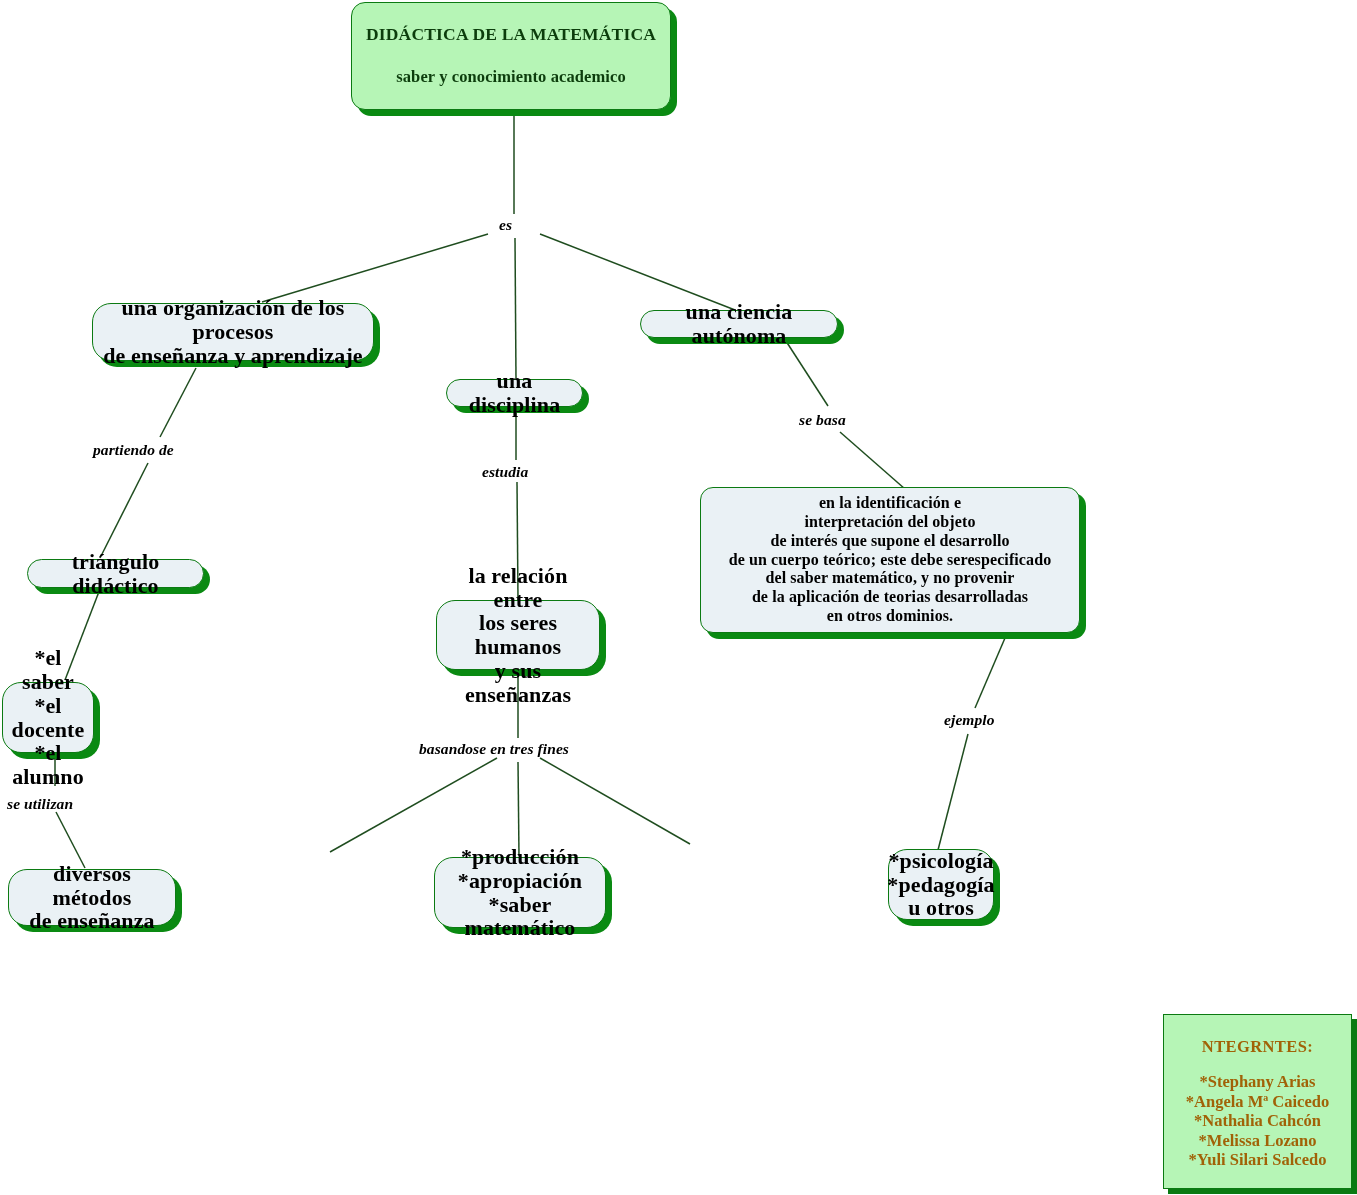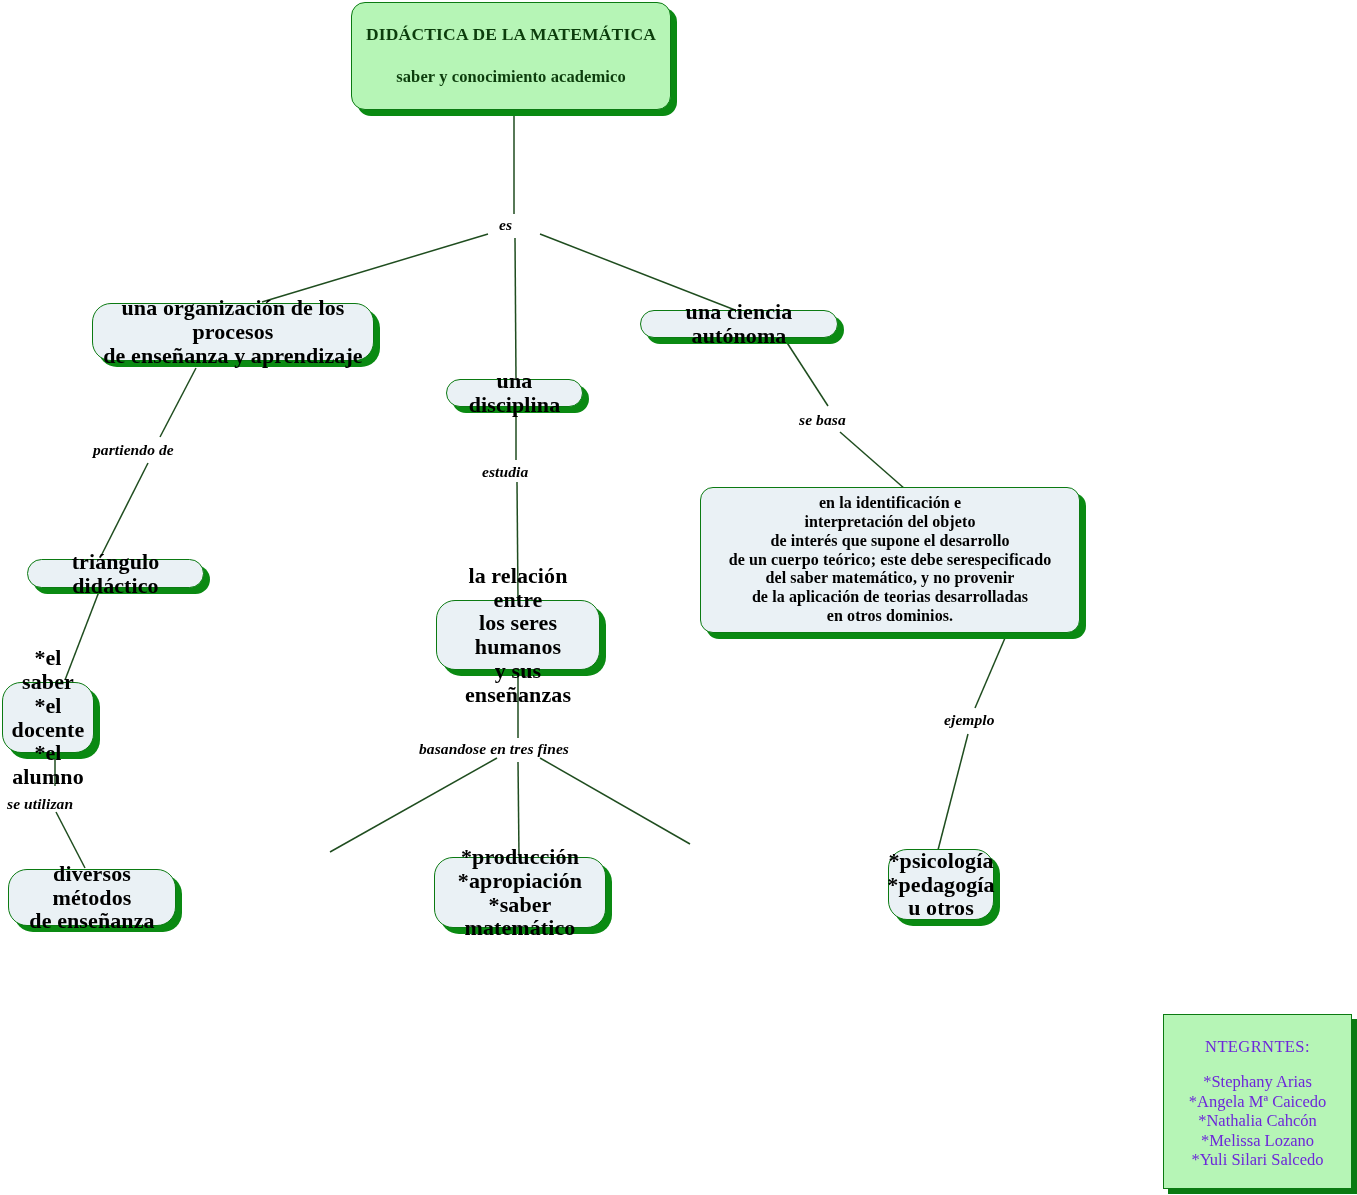--- a/index.html
+++ b/index.html
@@ -62,24 +62,24 @@
     font-size: 16px;
     line-height: 1.18;
     border-radius: 13px;
   }
   .legend-box {
     position: absolute;
     box-sizing: border-box;
     border: 1.6px solid #0b7a12;
     border-radius: 0;
     background: #b6f5b6;
-    color: #6d28d9;
+    color: #a16207;
     box-shadow: 5px 5px 0 0 #0a7a12;
     text-align: center;
-    font-weight: normal;
+    font-weight: bold;
     font-size: 16.5px;
     line-height: 1.18;
     padding-top: 22px;
   }
   .legend-title {
     display: block;
     margin-bottom: 16px;
     letter-spacing: .4px;
   }
   .legend-names { display: block; white-space: pre-line; }

